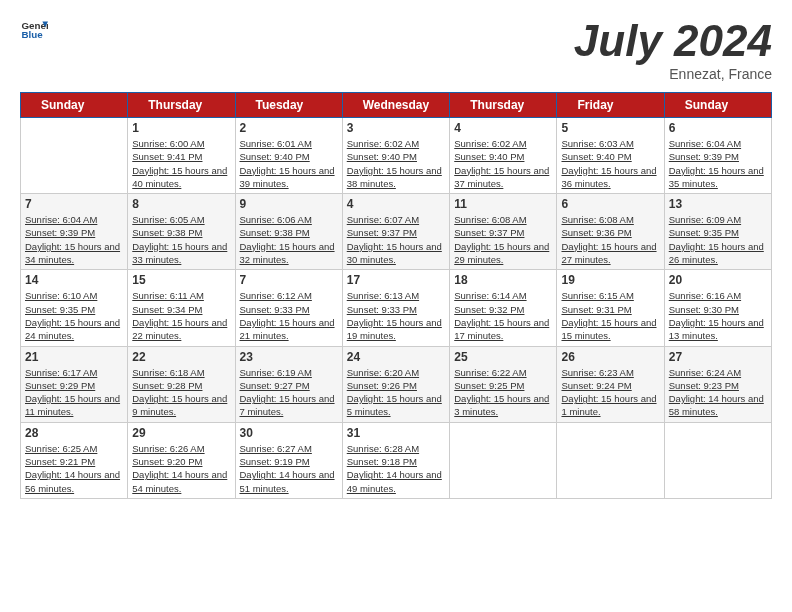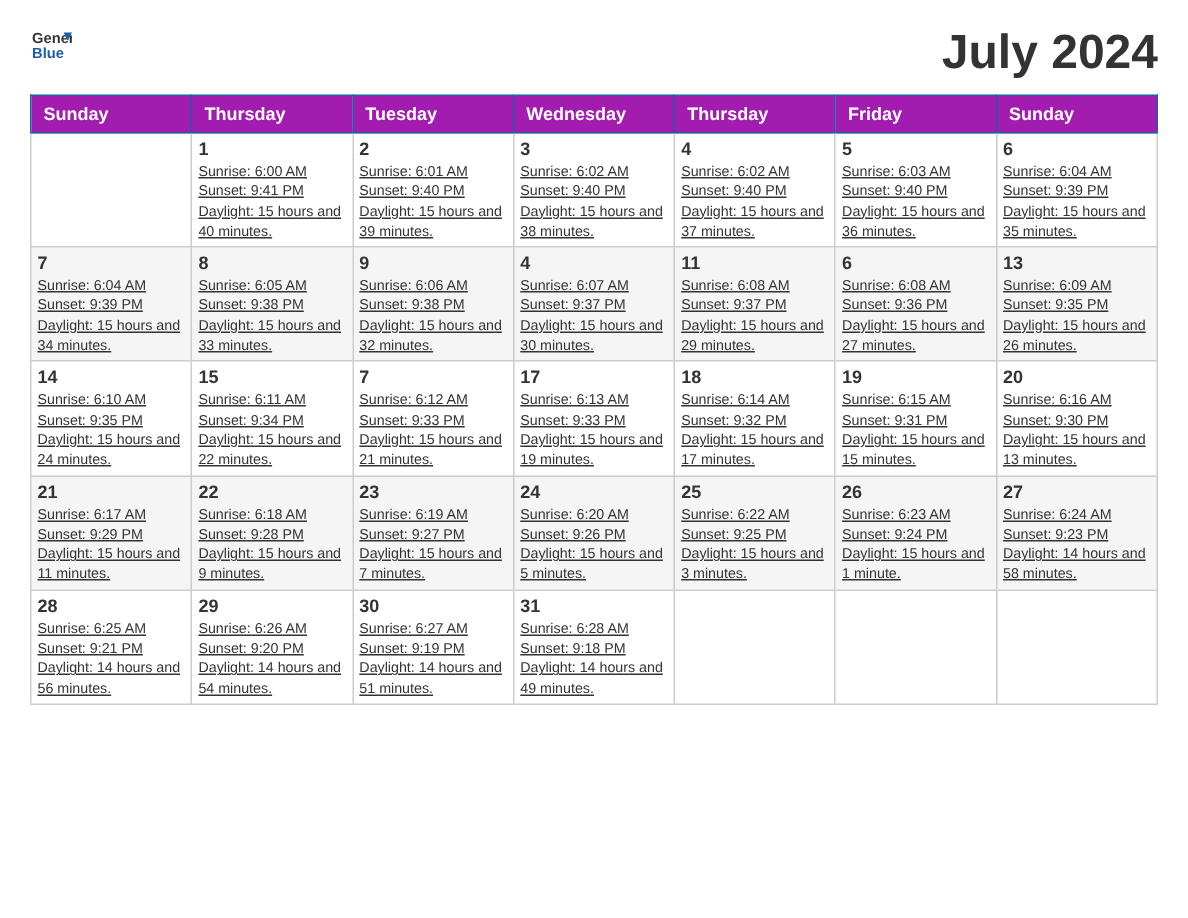--- a/index.html
+++ b/index.html
@@ -28,37 +28,38 @@
       gap: 4px;
     }
     .logo-icon {
       width: 28px;
       height: 28px;
     }
     .title-block {
       text-align: right;
     }
     .month-year {
-      font-size: 32px;
+      font-size: 44px;
       font-weight: bold;
       color: #333;
+      font-style: italic;
     }
     .location {
       font-size: 14px;
       color: #555;
     }
     table {
       width: 100%;
       border-collapse: collapse;
       font-size: 10.5px;
     }
     thead tr th {
-      background-color: #a21caf;
+      background-color: #b91c1c;
       color: #fff;
-      padding: 5px 8px;
+      padding: 5px 20px;
       text-align: left;
       font-size: 12px;
       border: 1px solid #1a5fa8;
     }
     tbody tr td {
       border: 1px solid #ccc;
       vertical-align: top;
       padding: 3px 4px;
       width: 14.28%;
       min-height: 80px;
@@ -95,20 +96,21 @@
   <div class="header">
     <div class="logo">
       <svg class="logo-icon" viewBox="0 0 40 40" xmlns="http://www.w3.org/2000/svg">
         <text x="2" y="18" font-size="14" font-weight="bold" fill="#333" font-family="Arial">General</text>
         <text x="2" y="32" font-size="14" font-weight="bold" fill="#1a5fa8" font-family="Arial">Blue</text>
         <polygon points="32,8 40,8 36,16" fill="#1a5fa8"></polygon>
       </svg>
     </div>
     <div class="title-block">
       <div class="month-year">July 2024</div>
+      <div class="location">Ennezat, France</div>
     </div>
   </div>
 
   <table>
     <thead>
       <tr>
         <th>Sunday</th>
         <th>Thursday</th>
         <th>Tuesday</th>
         <th>Wednesday</th>

